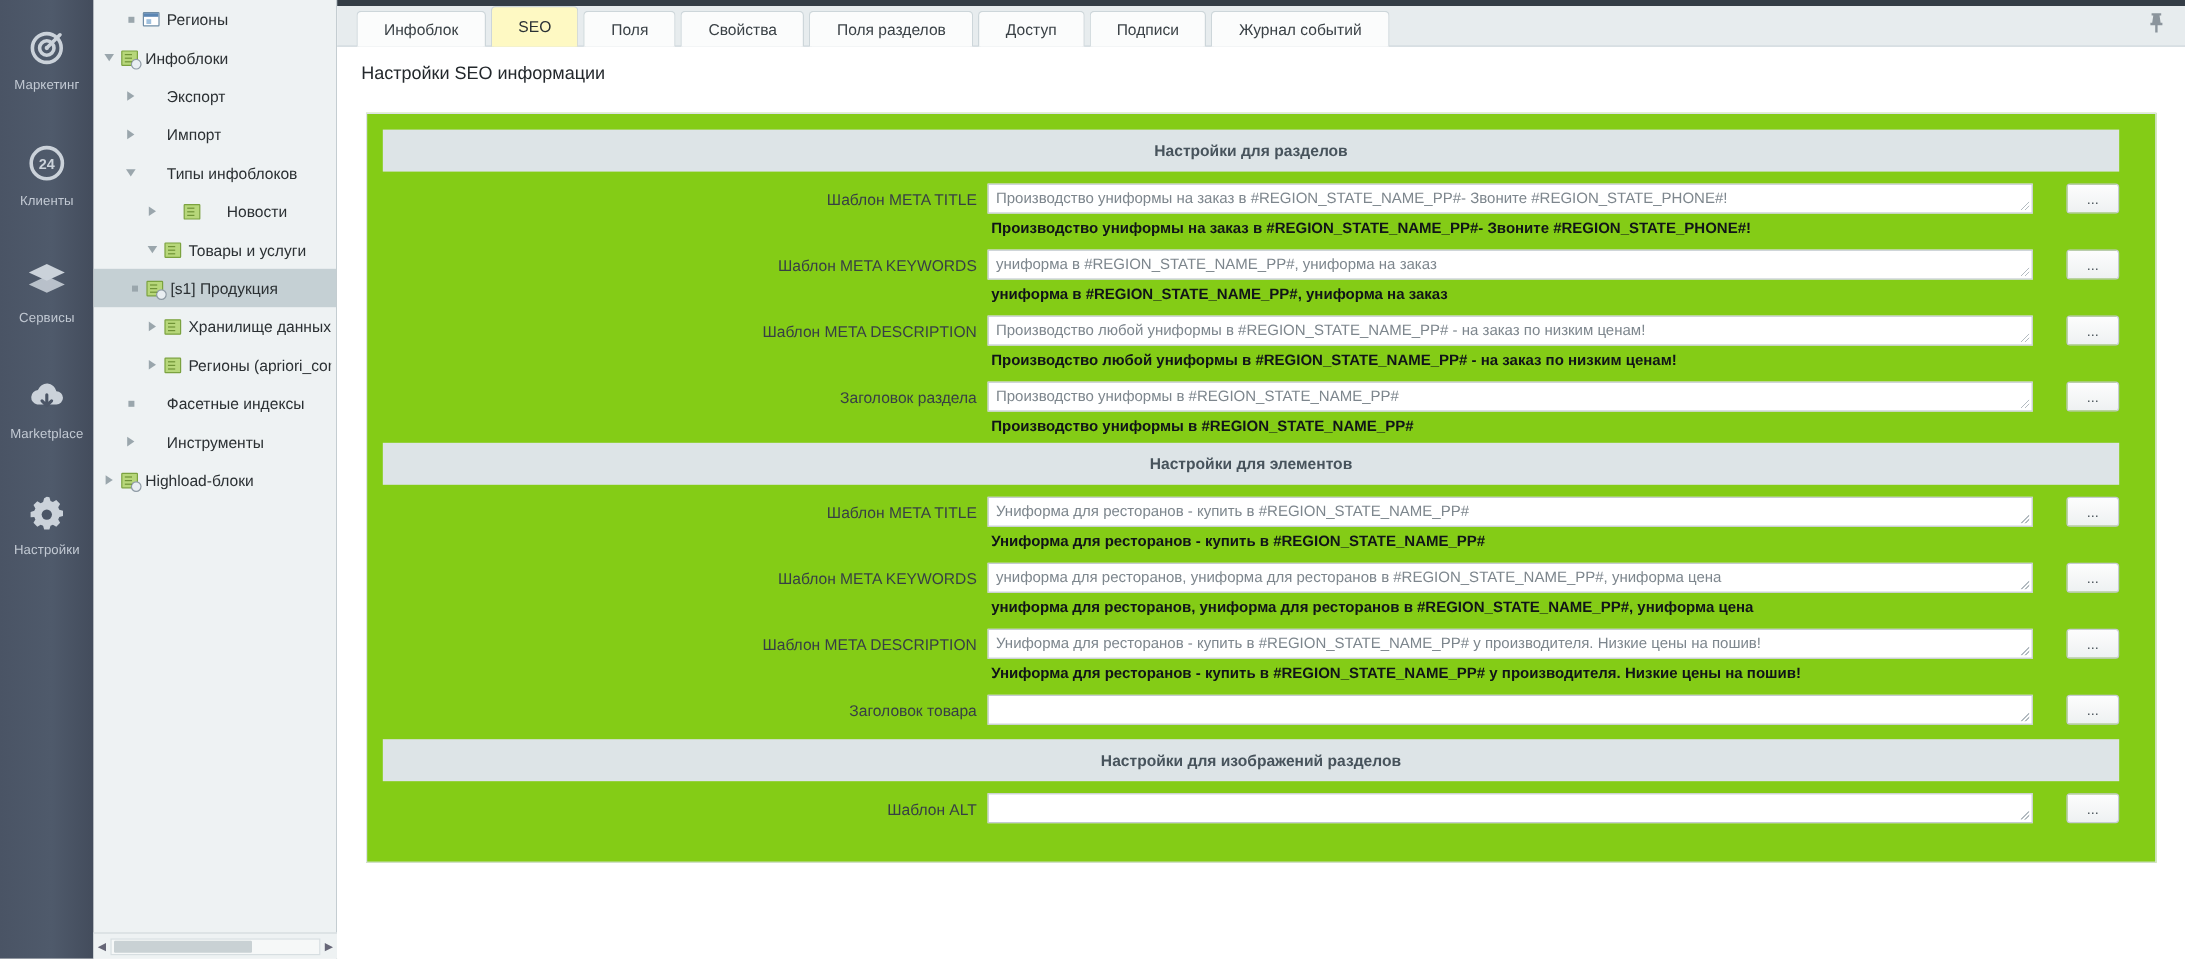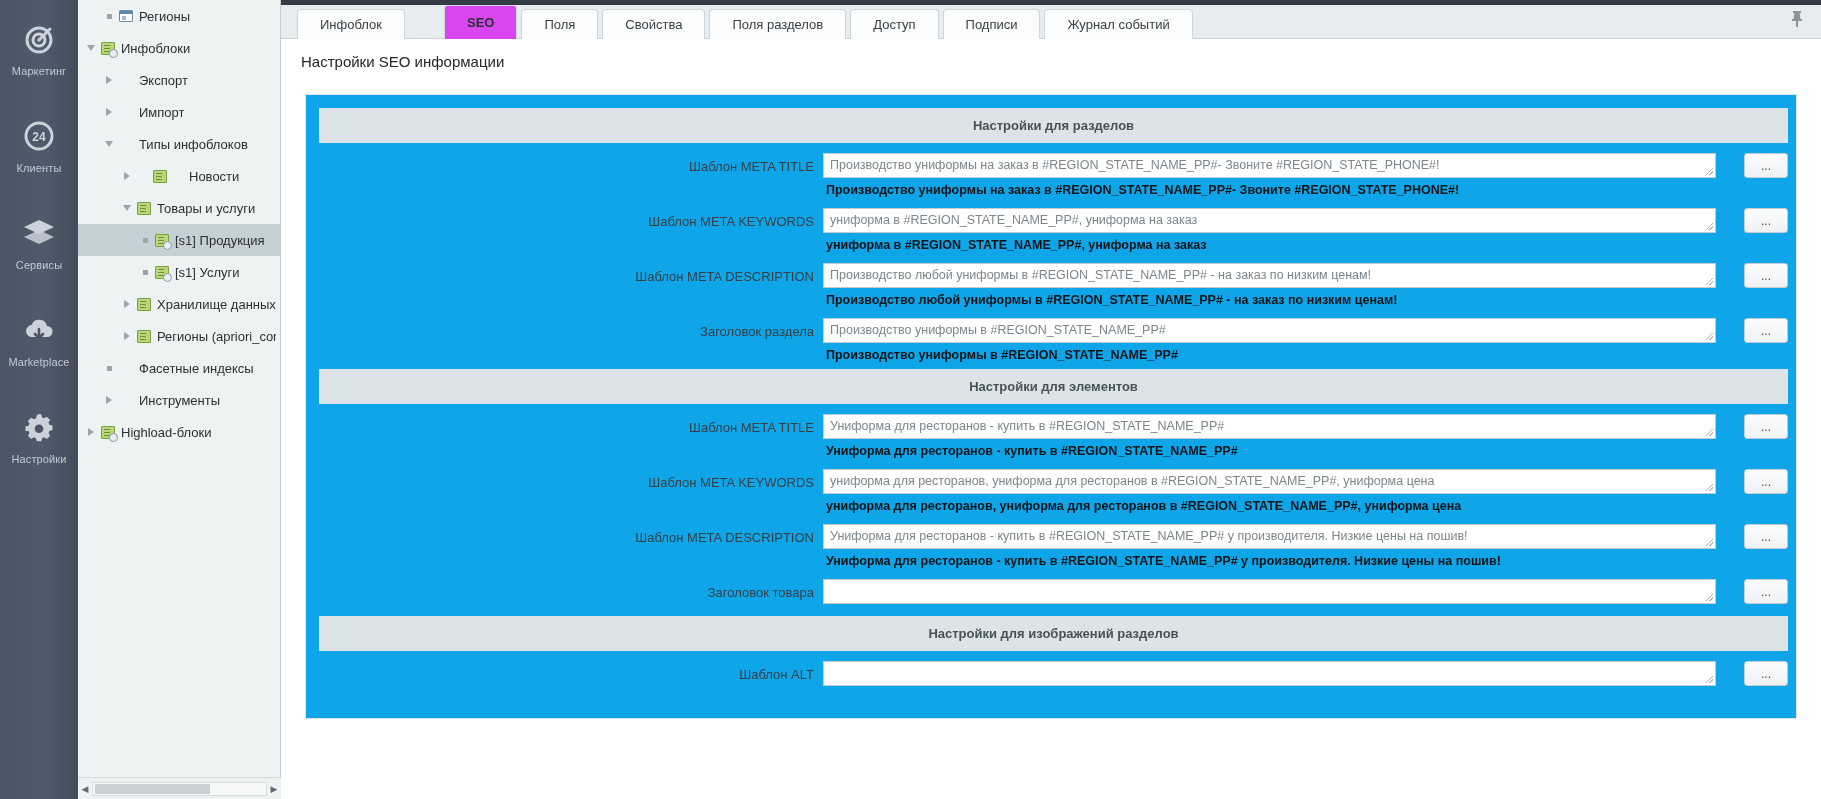--- a/index.html
+++ b/index.html
@@ -75,35 +75,35 @@
   }
   .topbar:before{content:"";position:absolute;left:0;top:0;right:0;height:5px;background:#343d46;}
   .tabs { position:absolute; left:16px; top:5px; display:flex; align-items:flex-end; height:34px; }
   .tab {
     height: 30px; padding: 0 22px; display:flex; align-items:center;
     font-size: 13px; color:#3a4146; background:#fbfcfc;
     border:1px solid #cdd6da; border-bottom:none;
     border-radius: 4px 4px 0 0; margin-right: 4px; cursor:pointer;
     position: relative;
   }
-  .tab.active { background:#d946ef; font-weight:bold; color:#2a3135; height:34px; z-index:2;margin-left:35px; }
+  .tab.active { background:#fef9c3; font-weight:normal; color:#2a3135; height:34px; z-index:2; }
   .pin {
     position:absolute; right:14px; top:8px; width:20px; height:22px;
     display:flex;align-items:center;justify-content:center;cursor:pointer;
   }
 
   .page { position:absolute; left:0; top:39px; right:0; bottom:0; overflow:hidden; background:#fff; }
   .page-title { font-size:15px; color:#23282c; padding:14px 0 0 20px; font-weight:normal; }
 
   .form-wrap {
     margin: 24px 24px 0 24px;
     border: 1px solid #dde3e6;
-    background: #0ea5e9;
+    background: #84cc16;
     min-height: 600px;
-    padding: 13px 8px 20px 13px;
+    padding: 13px 30px 20px 13px;
   }
   .sec-head {
     background: #dde4e7;
     color: #47535c;
     font-size: 13px; font-weight: bold;
     text-align: center;
     padding: 10px 0;
     margin-bottom: 6px;
   }
   .row { display:flex; align-items:flex-start; margin: 0 0 0 0; padding: 4px 0 0 0; }
@@ -259,41 +259,30 @@
         </div>
         <div class="tree-node" style="padding-left: 42px;">
           <span class="tw">
             <span class="arr-d"></span>
           </span>
           <span class="ticon">
             <span class="ib-green"></span>
           </span>
           <span class="tlabel">Товары и услуги</span>
         </div>
-        <div class="tree-node sel" style="padding-left: 60px;">
+        <div class="tree-node sel" style="padding-left: 27px;">
           <span class="tw">
             <span class="dot"></span>
           </span>
           <span class="ticon">
             <span class="ib-green ib-gear">
               <span class="g"></span>
             </span>
           </span>
           <span class="tlabel">[s1] Продукция</span>
-        </div>
-        <div class="tree-node" style="padding-left: 60px;">
-          <span class="tw">
-            <span class="dot"></span>
-          </span>
-          <span class="ticon">
-            <span class="ib-green ib-gear">
-              <span class="g"></span>
-            </span>
-          </span>
-          <span class="tlabel">[s1] Услуги</span>
         </div>
         <div class="tree-node" style="padding-left: 42px;">
           <span class="tw">
             <span class="arr-r"></span>
           </span>
           <span class="ticon">
             <span class="ib-green"></span>
           </span>
           <span class="tlabel">Хранилище данных</span>
         </div>

